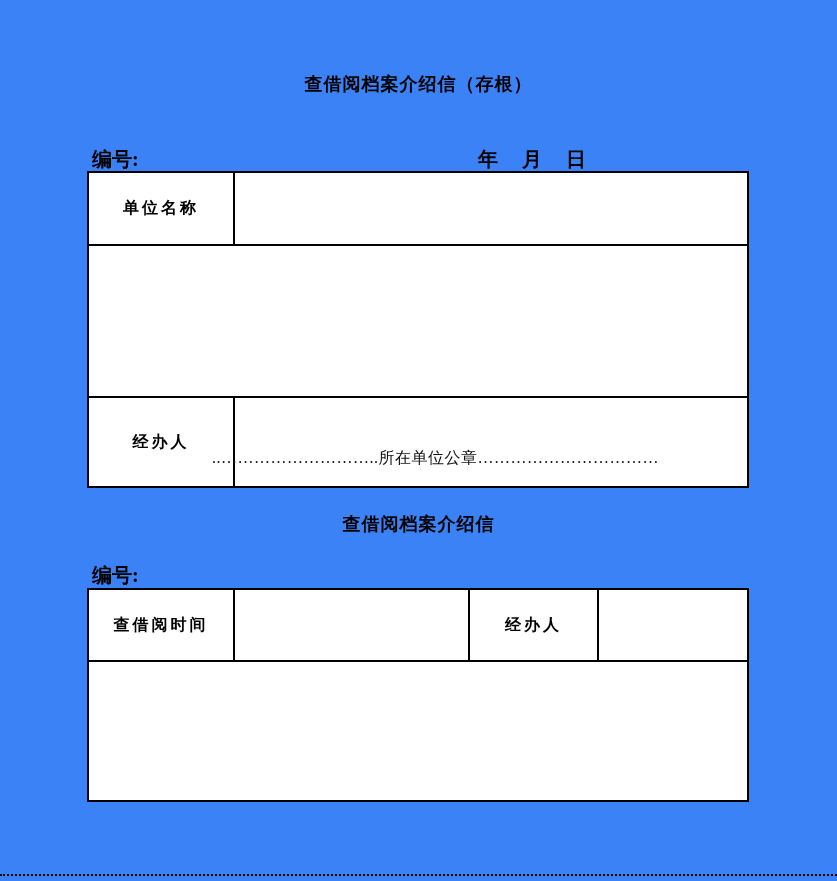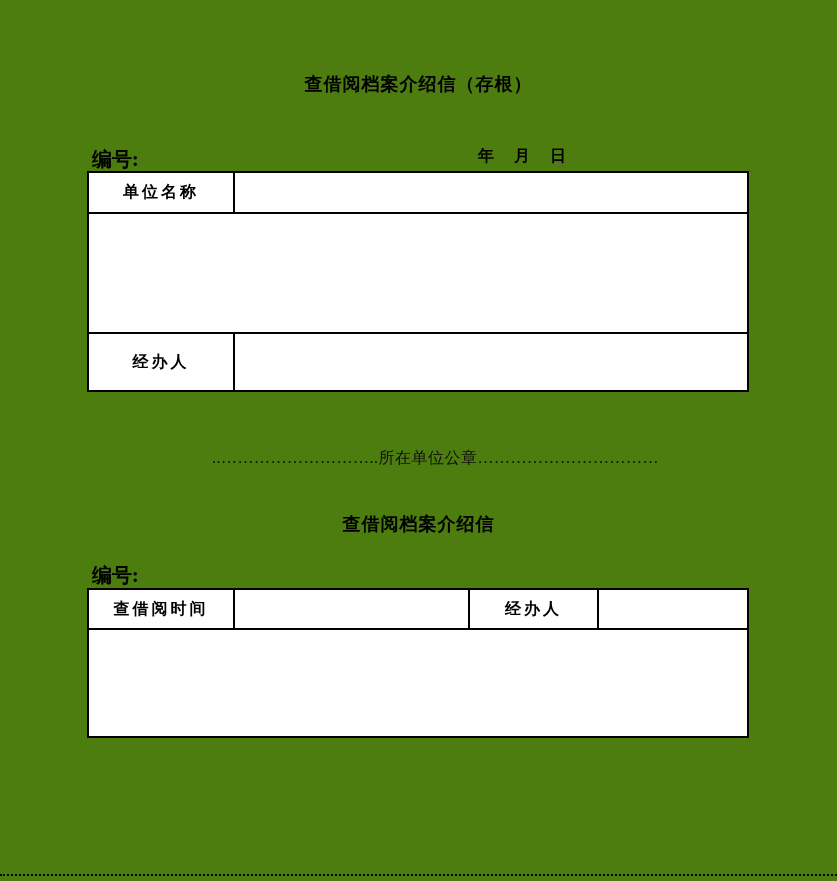--- a/index.html
+++ b/index.html
@@ -4,21 +4,21 @@
 <style>
   html, body {
     margin: 0;
     padding: 0;
     background: #ffffff;
   }
   .sheet {
     position: relative;
     width: 837px;
     height: 881px;
-    background: #4d7c0f;
+    background: #3b82f6;
     font-family: "Liberation Serif", "DejaVu Serif", serif;
     color: #000000;
     overflow: hidden;
   }
   .abs { position: absolute; }
 
   .doc-title {
     left: 0;
     width: 837px;
     text-align: center;
@@ -26,35 +26,35 @@
     font-weight: bold;
     letter-spacing: 1px;
     white-space: nowrap;
   }
   .serial {
     font-size: 20px;
     font-weight: bold;
     white-space: nowrap;
   }
   .date-line {
-    font-size: 16px;
+    font-size: 20px;
     font-weight: bold;
     letter-spacing: 2px;
     white-space: nowrap;
   }
 
   table.form {
     position: absolute;
     border-collapse: collapse;
     table-layout: fixed;
     background: #ffffff;
   }
   table.form td {
     border: 2px solid #000000;
-    padding: 0;
+    padding: 16px;
     vertical-align: middle;
   }
   td.cell-label {
     text-align: center;
     font-size: 16px;
     font-weight: bold;
     letter-spacing: 3px;
     white-space: nowrap;
   }
   td.cell-blank { background: #ffffff; }

